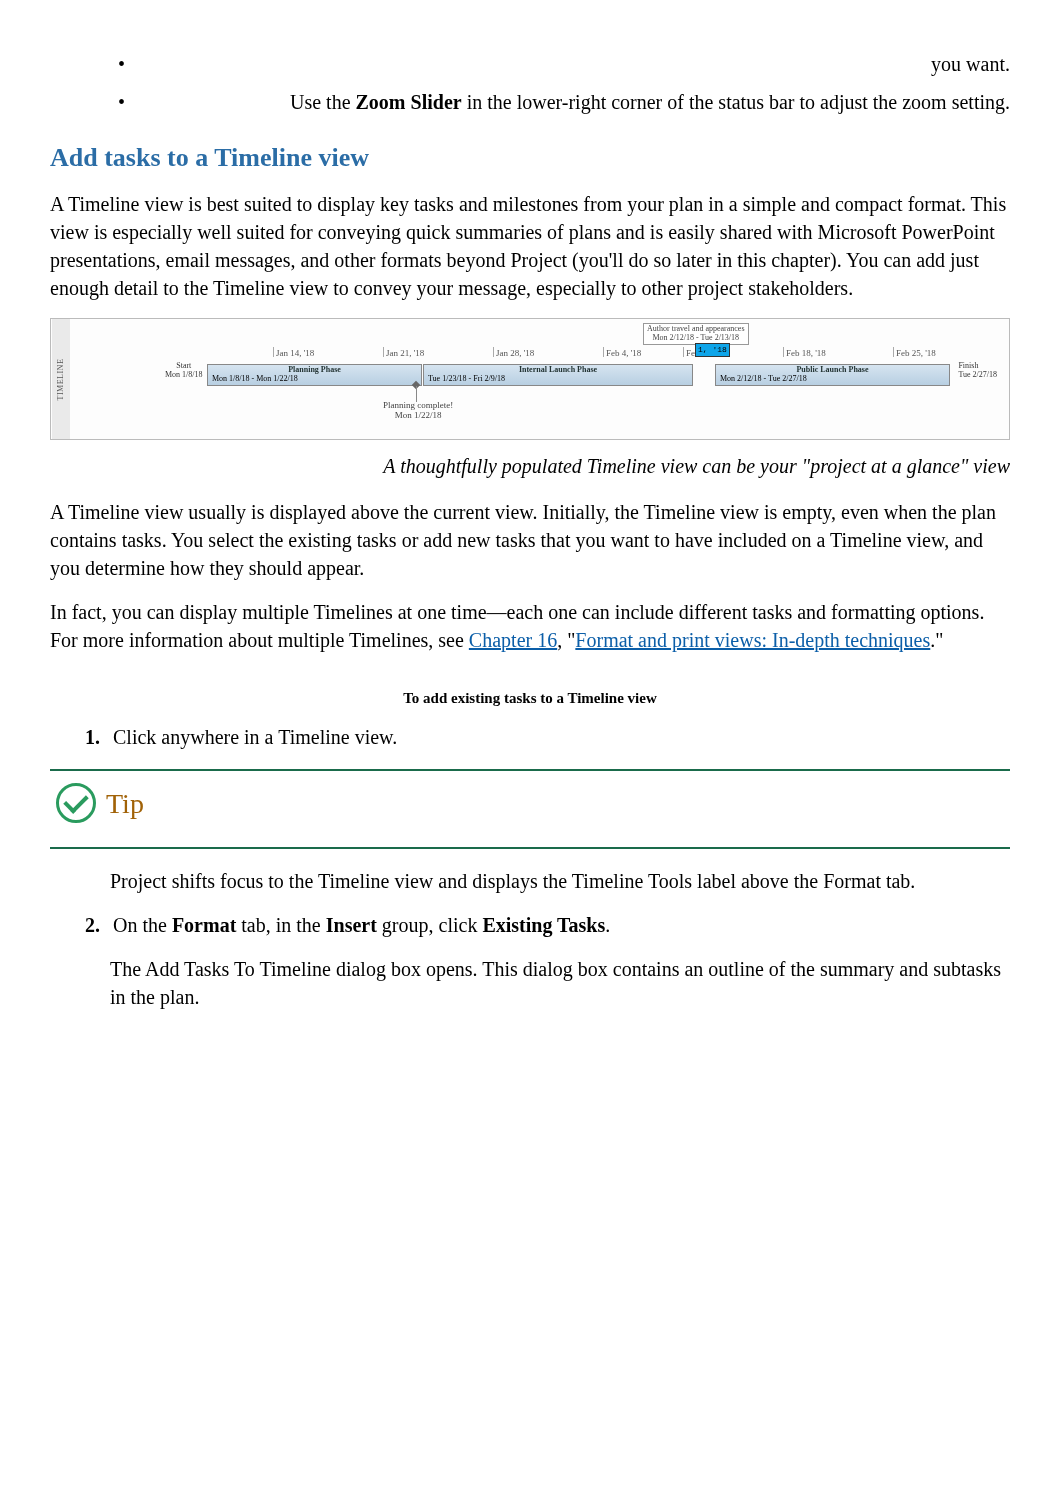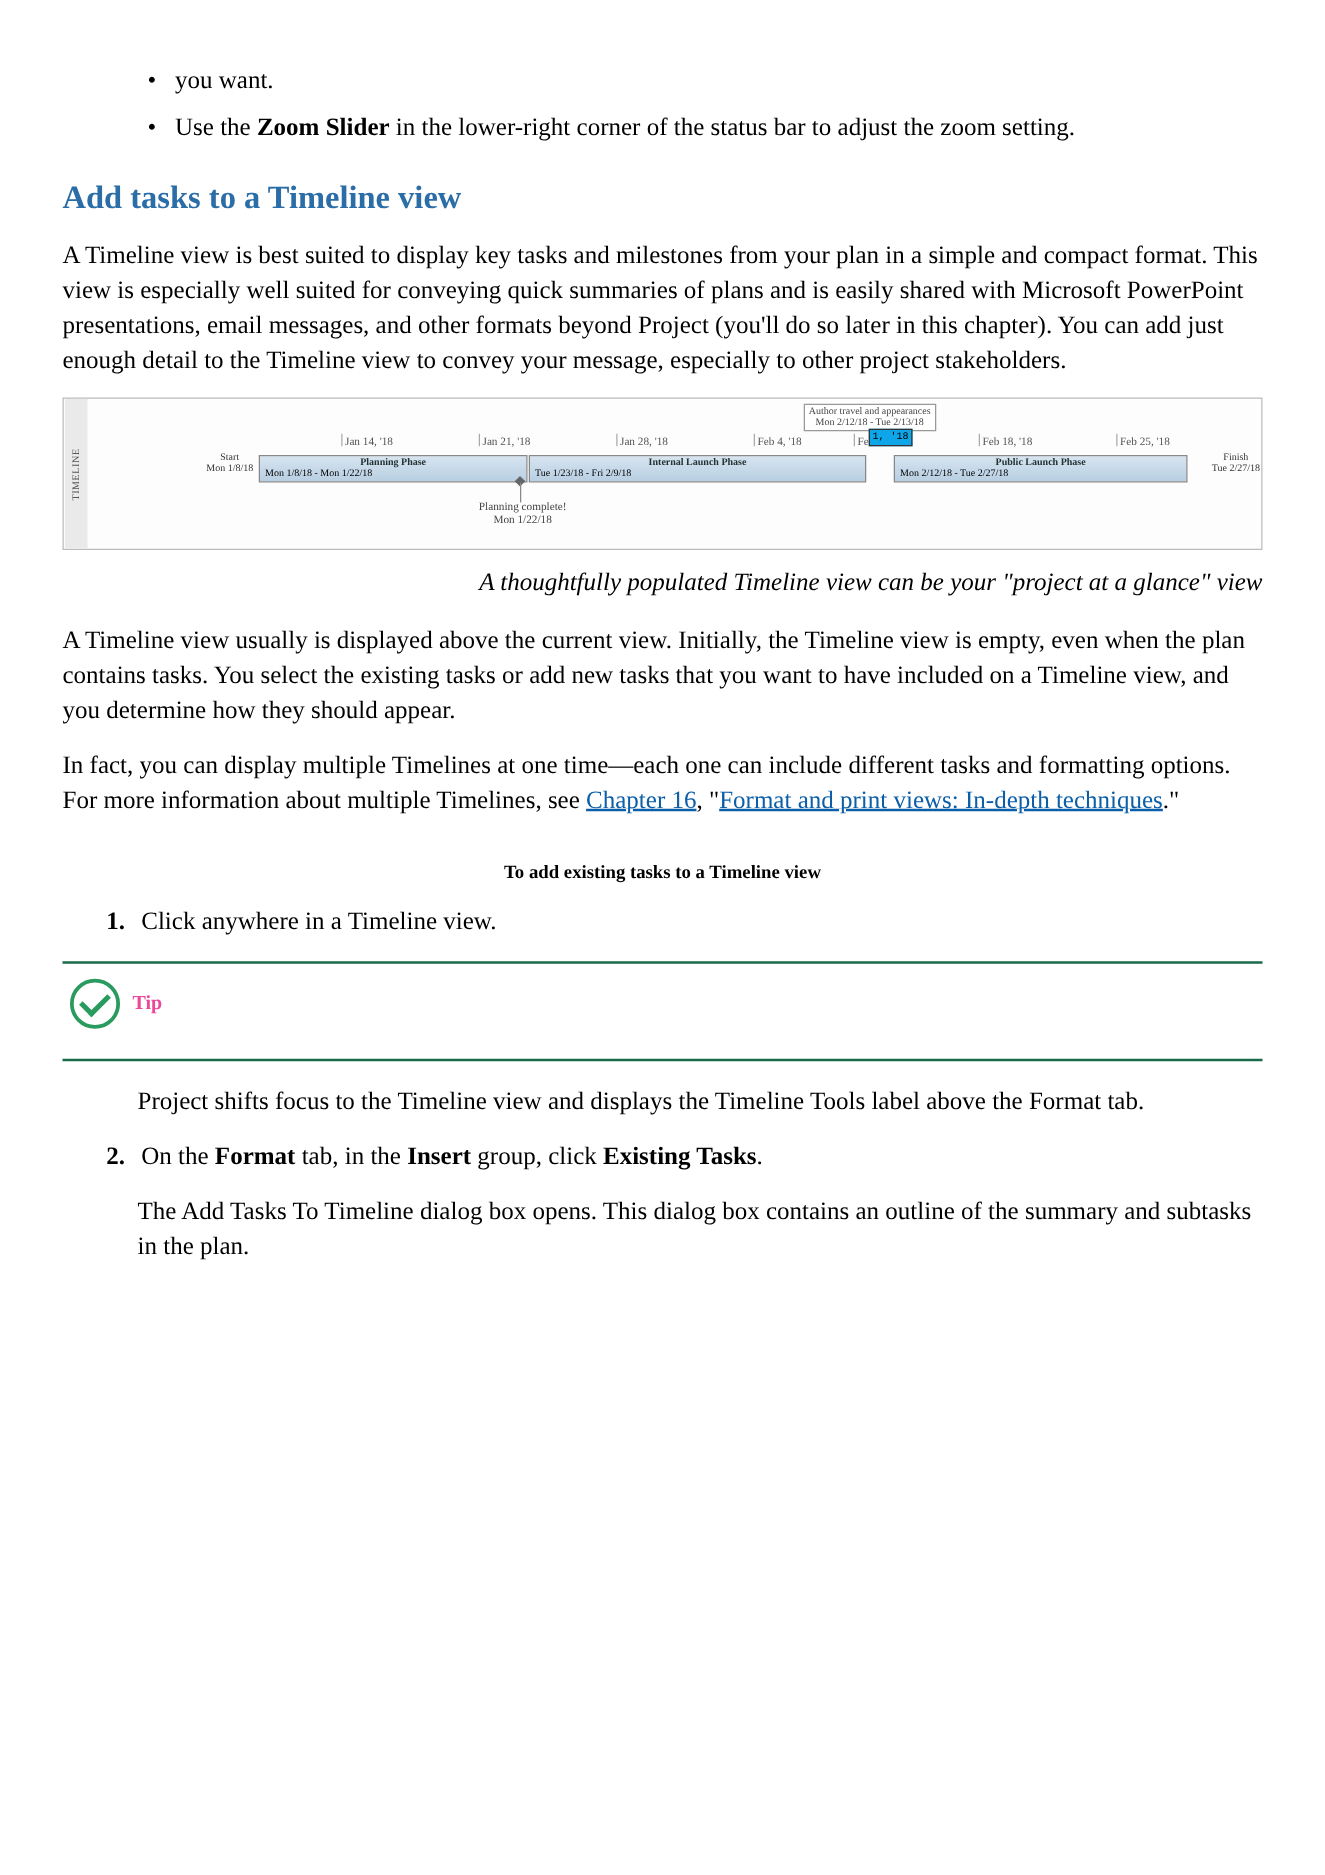--- a/index.html
+++ b/index.html
@@ -13,20 +13,21 @@
       width: 960px;
     }
     .bullet-list {
       margin: 0 0 20px 0;
       padding-left: 60px;
     }
     .bullet-item {
       position: relative;
       padding-left: 30px;
       margin-bottom: 10px;
+      text-align: right;
     }
     .bullet-item::before {
       content: "•";
       position: absolute;
       left: 8px;
       top: 0;
     }
     .bold {
       font-weight: bold;
     }
@@ -120,24 +121,24 @@
       position: absolute;
       left: 62px;
       top: -2px;
       font-size: 8px;
       text-align: center;
       line-height: 1.1;
       color: #333;
     }
     .tl-finish {
       position: absolute;
-      right: 1px;
+      right: 12px;
       top: -2px;
       font-size: 8px;
-      text-align: center;
+      text-align: left;
       line-height: 1.1;
       color: #333;
       margin-left: 22px;
     }
     .tl-bar {
       position: absolute;
       top: 0;
       height: 22px;
       border: 1px solid #888;
       background: linear-gradient(to bottom, #d6e4f0, #b8cfe2);
@@ -227,23 +228,23 @@
     }
     .tip-check {
       width: 18px;
       height: 10px;
       border-left: 4px solid #2a9b5e;
       border-bottom: 4px solid #2a9b5e;
       transform: rotate(-45deg);
       margin-top: -4px;
     }
     .tip-label {
-      color: #ec4899;
-      font-weight: bold;
-      font-size: 16px;
+      color: #a16207;
+      font-weight: normal;
+      font-size: 28px;
     }
     .indent-para {
       margin: 0 0 16px 60px;
     }
   </style>
 </head>
 <body>
 
 <div class="bullet-list">
   <div class="bullet-item">

